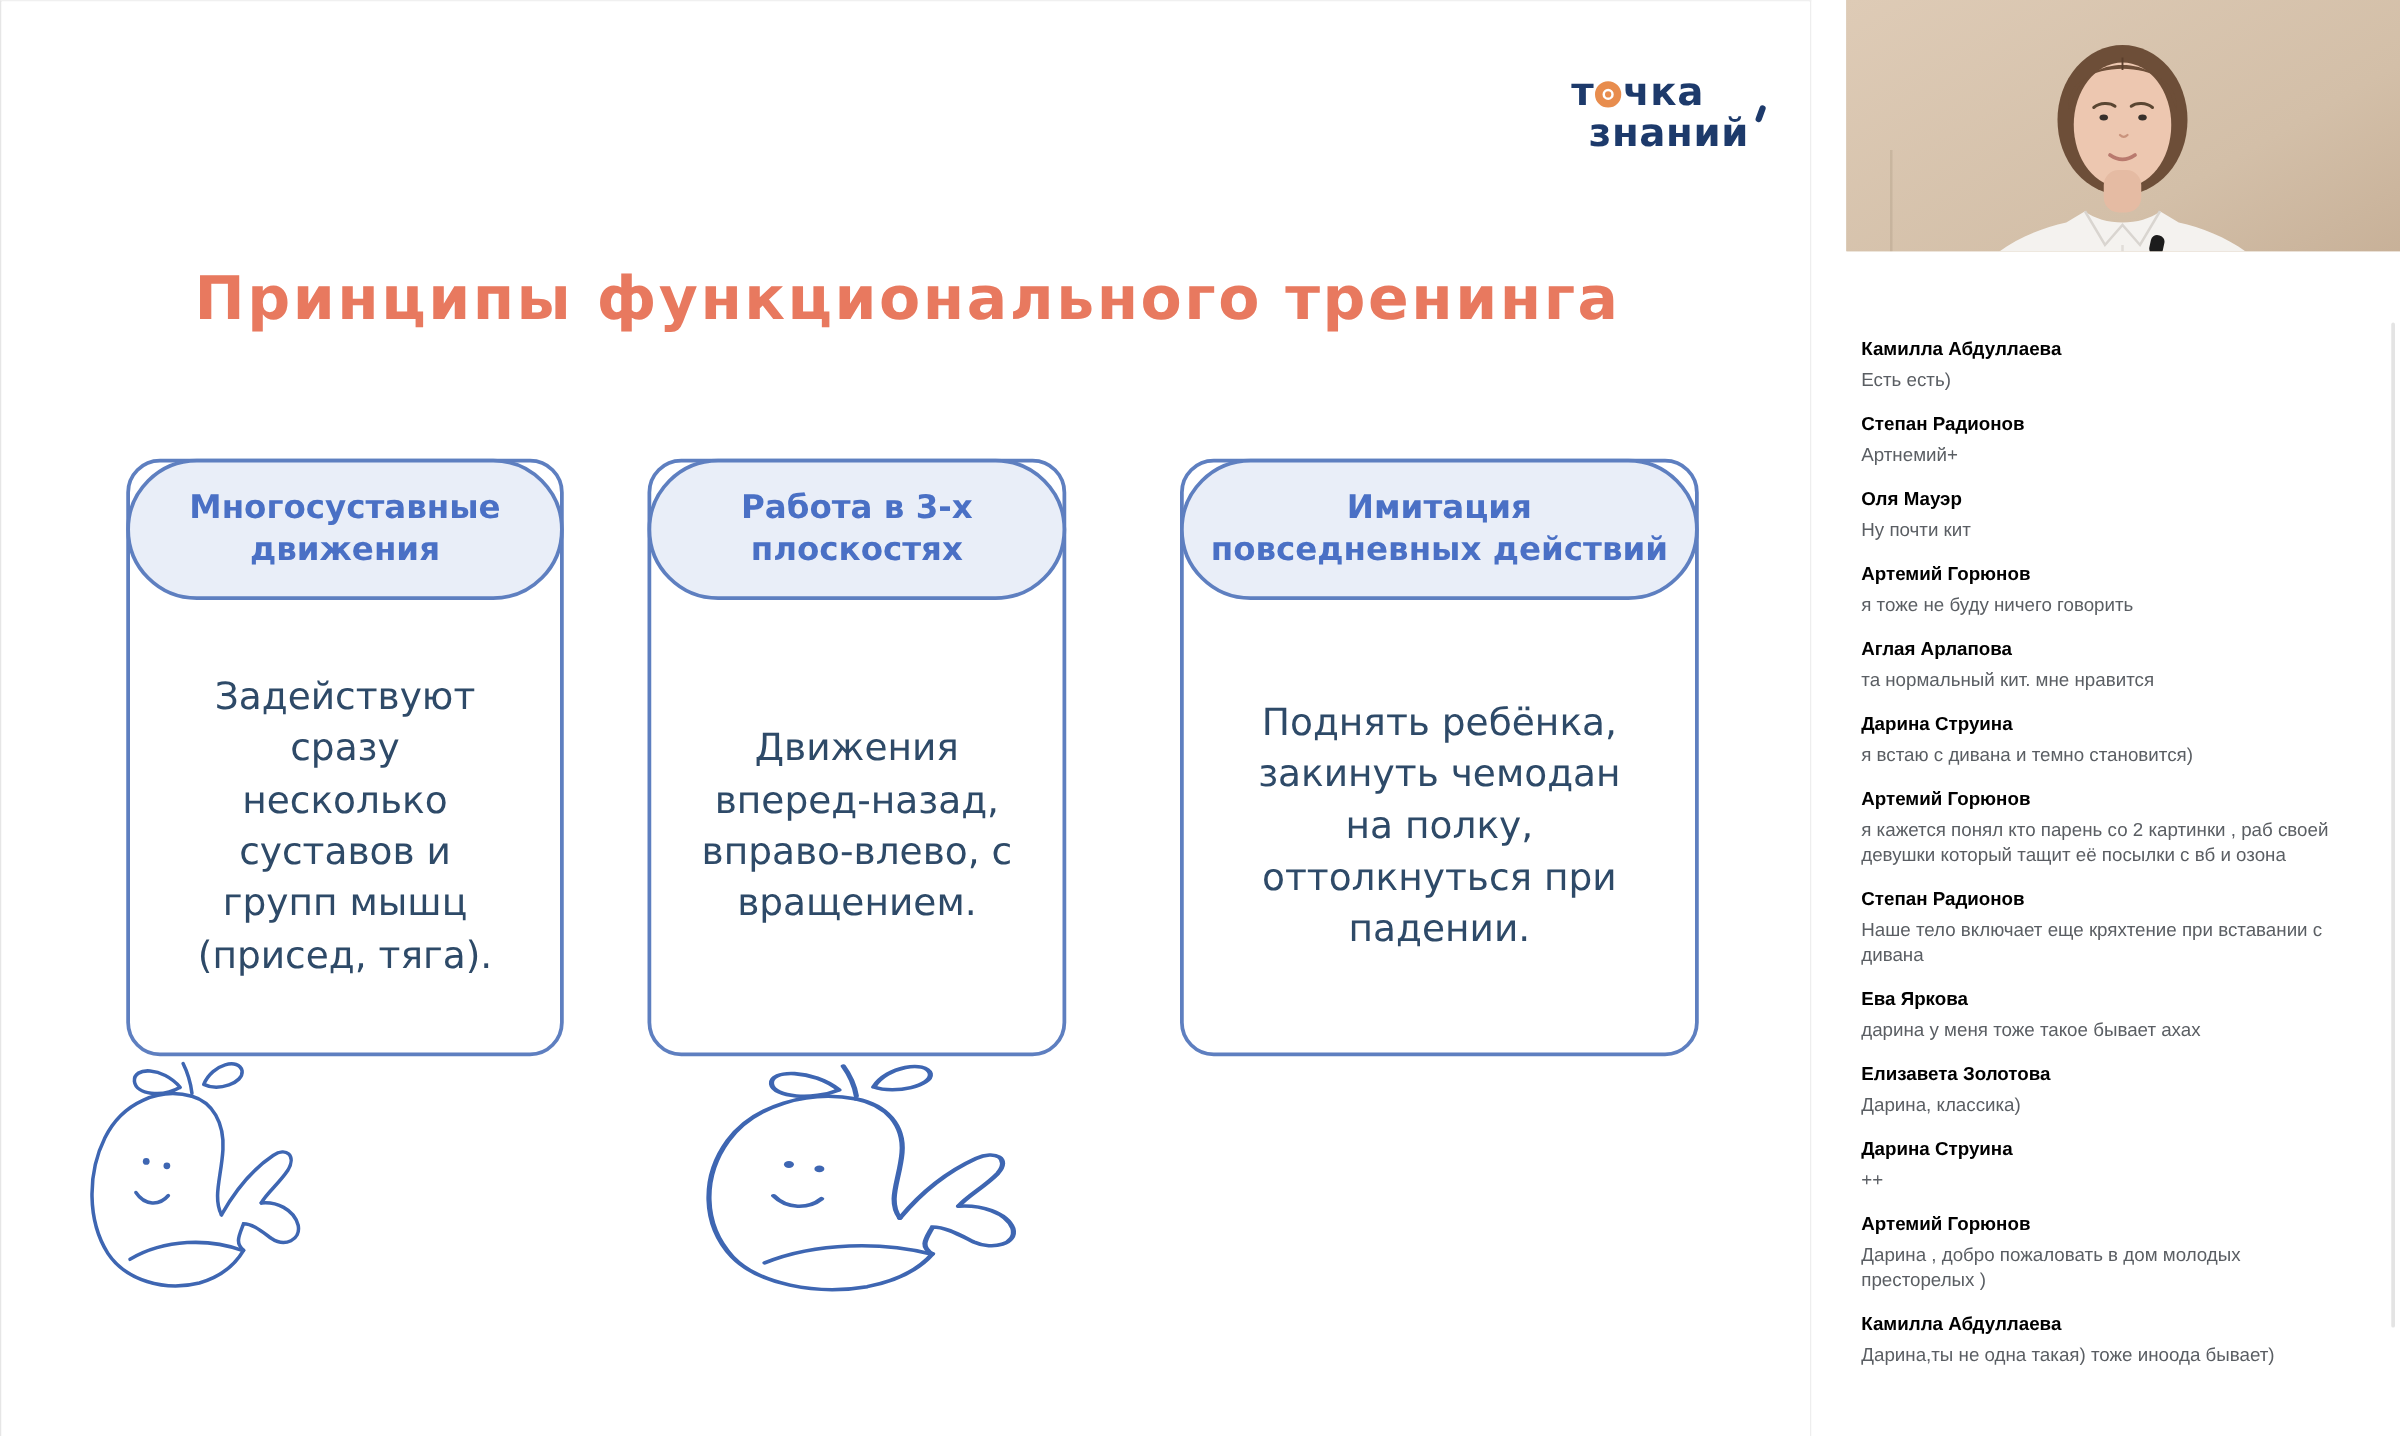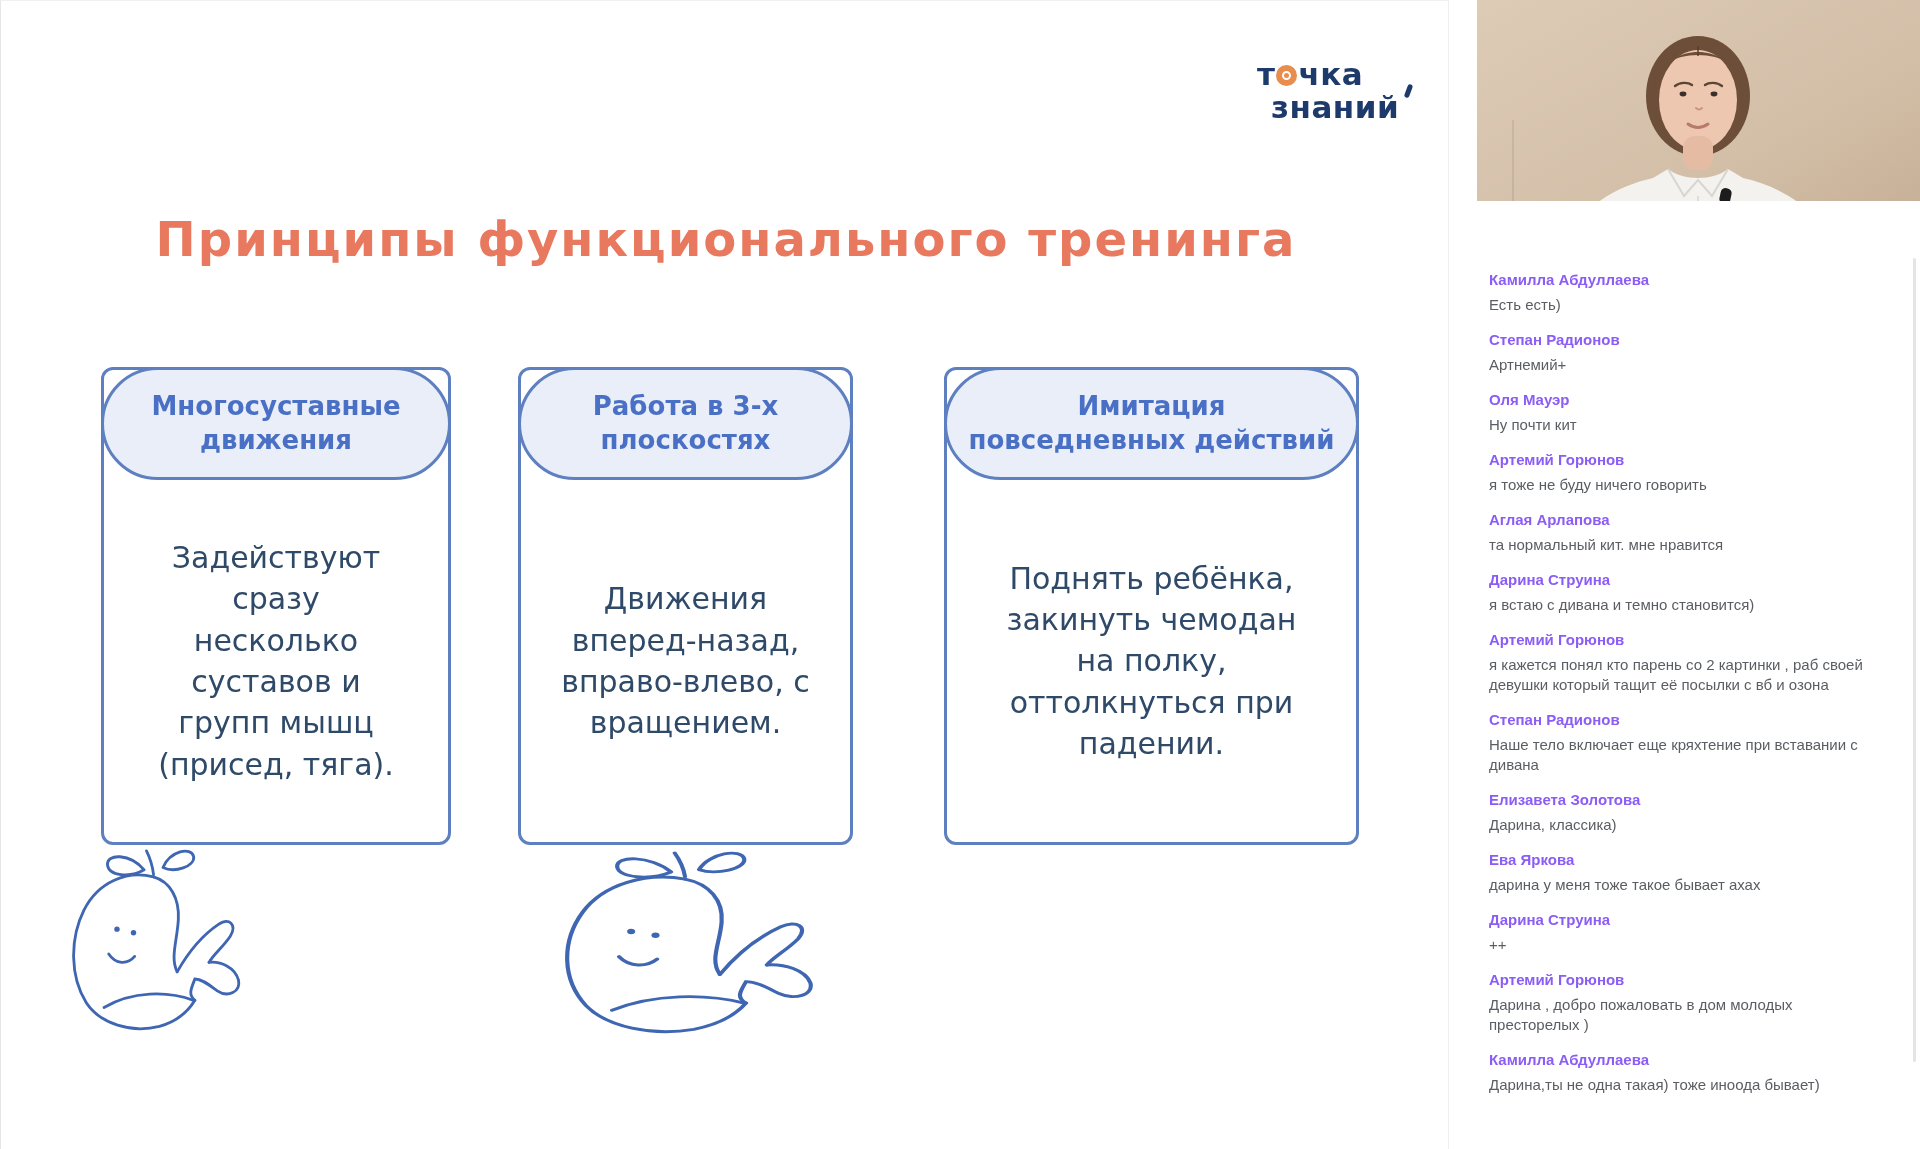--- a/index.html
+++ b/index.html
@@ -28,21 +28,21 @@
     border-radius:50%;margin:0 1px;position:relative;top:1px;}
   .logo-ring::after{content:"";position:absolute;left:2px;top:2px;width:5px;height:5px;
     border-radius:50%;background:var(--logo-orange);}
   .logo-line2{position:relative;display:inline-block;margin-left:14px;margin-top:2px;}
   .logo-tick{position:absolute;right:-12px;top:-8px;width:5px;height:14px;border-radius:3px;
     background:var(--logo-navy);transform:rotate(20deg);}
   .slide-title{position:absolute;left:20px;top:210px;width:1410px;text-align:center;
     color:var(--title-orange);font-size:48px;font-weight:bold;letter-spacing:2px;}
 
   .card{position:absolute;top:366px;height:478px;background:#fff;
-    border:3px solid var(--card-border);border-radius:12px;}
+    border:3px solid var(--card-border);border-radius:27px;}
   .card1{left:100px;width:350px;}
   .card2{left:517px;width:335px;}
   .card3{left:943px;width:415px;text-decoration:underline;}
   .pill{position:absolute;left:-3px;top:-3px;right:-3px;height:113px;
     background:var(--pill-fill);border:3px solid var(--card-border);border-radius:57px;
     display:flex;align-items:center;justify-content:center;text-align:center;
     color:var(--header-blue);font-weight:bold;font-size:26px;line-height:1.3;white-space:pre-line;}
   .card-body{position:absolute;left:0;top:110px;right:0;bottom:0;
     display:flex;align-items:center;justify-content:center;text-align:center;
     color:var(--body-navy);font-size:30px;line-height:1.38;font-weight:500;white-space:pre-line;}
@@ -51,21 +51,21 @@
   .whale-1{left:44px;top:838px;}
   .whale-2{left:524px;top:840px;}
 
   
   .video{position:absolute;left:1477px;top:0;width:443px;height:201px;overflow:hidden;background:#d6c3ad;}
 
   
   .chat{position:absolute;left:1477px;top:253px;width:443px;height:896px;background:#fff;
     padding:17px 20px 0 12px;overflow:hidden;}
   .msg{margin-bottom:15px;max-width:398px;}
-  .msg-name{font-weight:bold;font-size:15px;line-height:20px;color:#8b5cf6;margin-bottom:5px;}
+  .msg-name{font-weight:bold;font-size:15px;line-height:20px;color:#000000;margin-bottom:5px;}
   .msg-text{font-size:15px;line-height:20px;color:#5a5e63;white-space:pre-line;}
   .chat-scrollbar{position:absolute;right:4px;top:5px;width:3px;height:804px;
     background:#e4e4e4;border-radius:2px;}
 </style>
 </head>
 <body>
 
 <div class="stage">
 
   <div class="slide">
@@ -209,27 +209,27 @@
 девушки который тащит её посылки с вб и озона</div>
   </div>
 
   <div class="msg">
     <div class="msg-name">Степан Радионов</div>
     <div class="msg-text">Наше тело включает еще кряхтение при вставании с
 дивана</div>
   </div>
 
   <div class="msg">
+    <div class="msg-name">Ева Яркова</div>
+    <div class="msg-text">дарина у меня тоже такое бывает ахах</div>
+  </div>
+
+  <div class="msg">
     <div class="msg-name">Елизавета Золотова</div>
     <div class="msg-text">Дарина, классика)</div>
-  </div>
-
-  <div class="msg">
-    <div class="msg-name">Ева Яркова</div>
-    <div class="msg-text">дарина у меня тоже такое бывает ахах</div>
   </div>
 
   <div class="msg">
     <div class="msg-name">Дарина Струина</div>
     <div class="msg-text">++</div>
   </div>
 
   <div class="msg">
     <div class="msg-name">Артемий Горюнов</div>
     <div class="msg-text">Дарина , добро пожаловать в дом молодых

